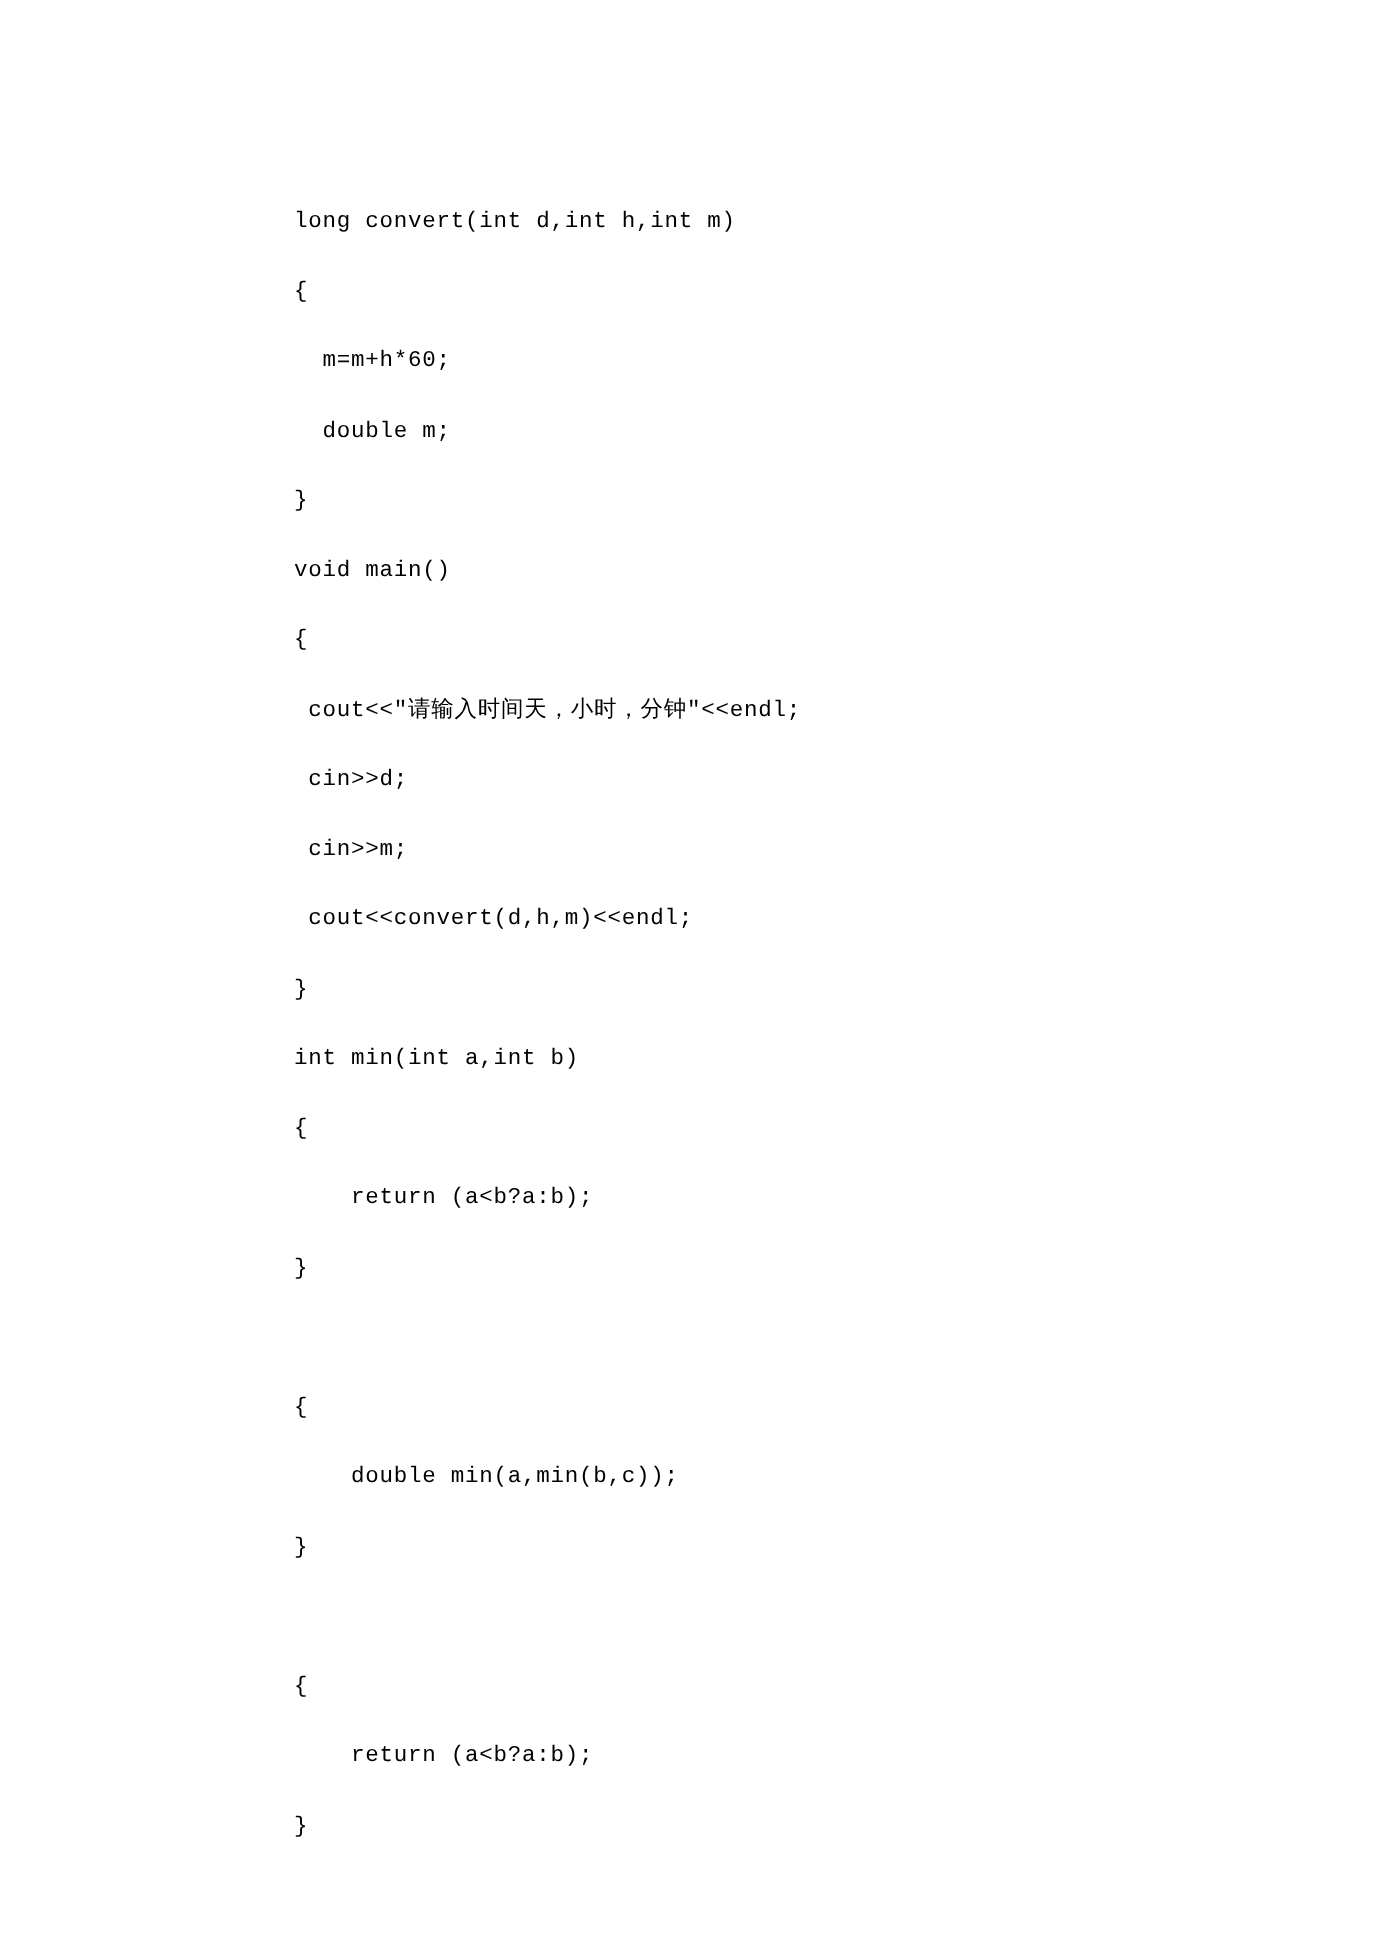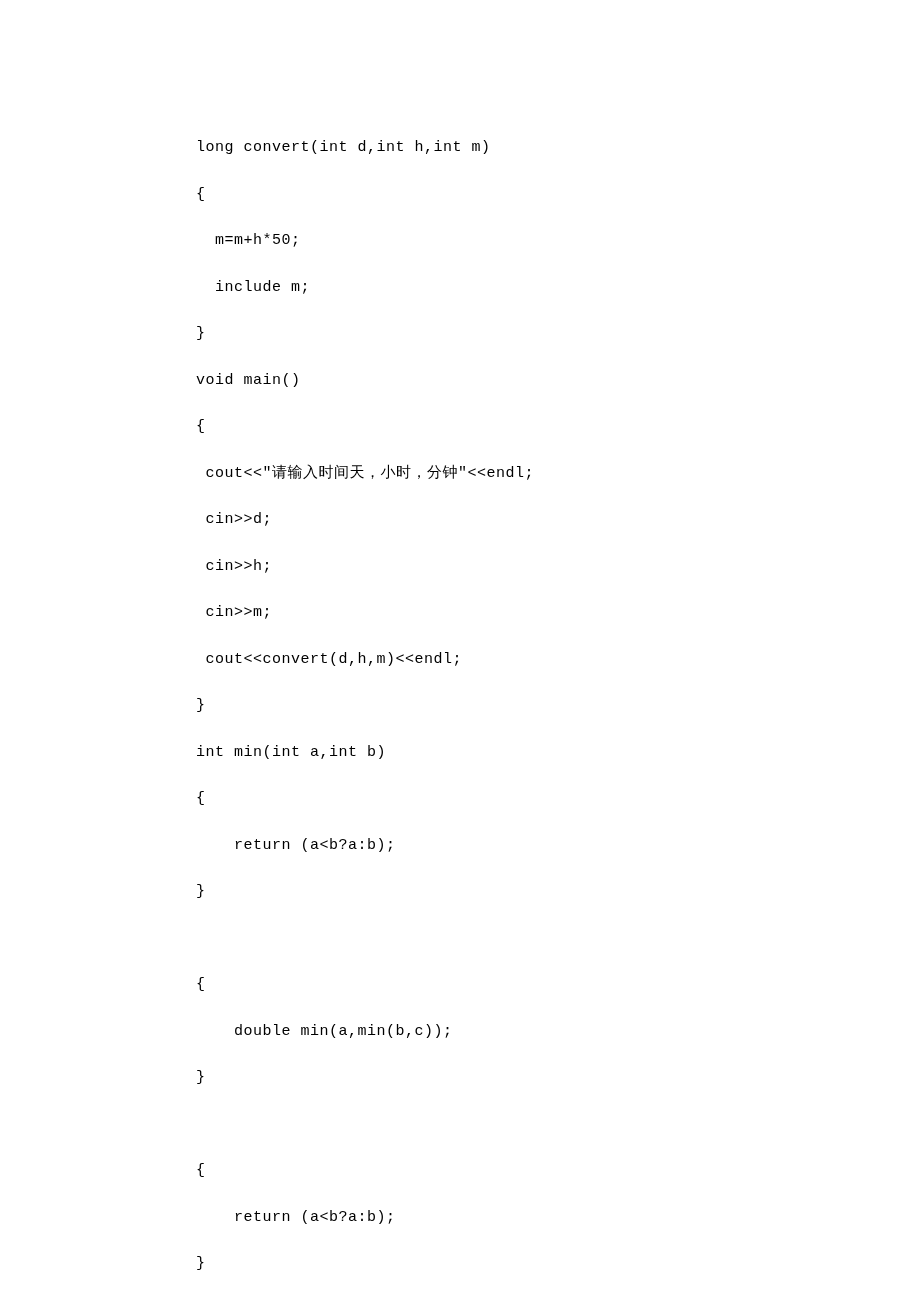--- a/index.html
+++ b/index.html
@@ -24,28 +24,27 @@
     .blank-line {
       height: 34.5px;
     }
   </style>
 </head>
 <body>
 
 <div>
   <div class="code-line">long convert(int d,int h,int m)</div>
   <div class="code-line">{</div>
-  <div class="code-line">  m=m+h*50;</div>
-  <div class="code-line">  include m;</div>
+  <div class="code-line">  m=m+h*60;</div>
+  <div class="code-line">  double m;</div>
   <div class="code-line">}</div>
   <div class="code-line">void main()</div>
   <div class="code-line">{</div>
   <div class="code-line"> cout&lt;&lt;"请输入时间天，小时，分钟"&lt;&lt;endl;</div>
   <div class="code-line"> cin&gt;&gt;d;</div>
-  <div class="code-line"> cin&gt;&gt;h;</div>
   <div class="code-line"> cin&gt;&gt;m;</div>
   <div class="code-line"> cout&lt;&lt;convert(d,h,m)&lt;&lt;endl;</div>
   <div class="code-line">}</div>
   <div class="code-line">int min(int a,int b)</div>
   <div class="code-line">{</div>
   <div class="code-line">    return (a&lt;b?a:b);</div>
   <div class="code-line">}</div>
   <div class="blank-line"></div>
   <div class="code-line">{</div>
   <div class="code-line">    double min(a,min(b,c));</div>

